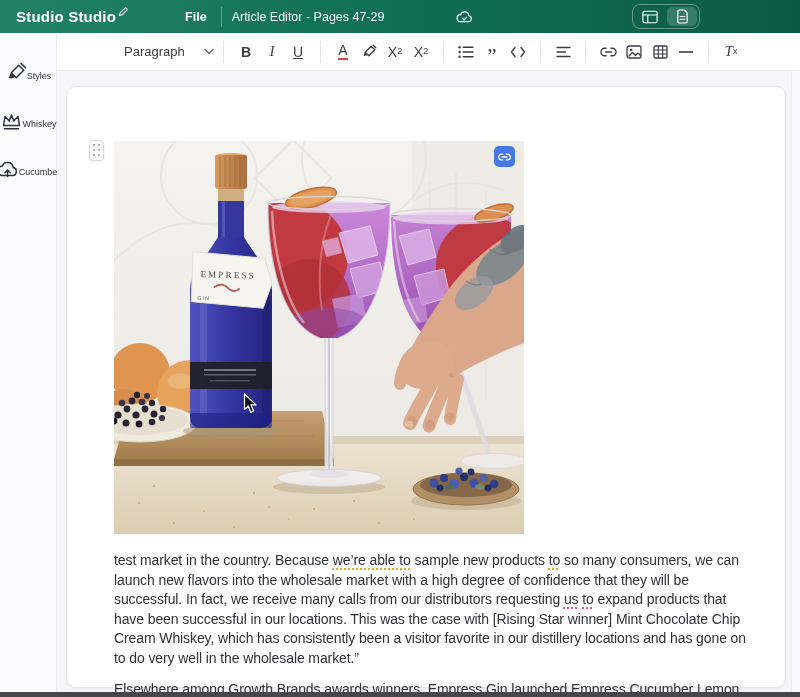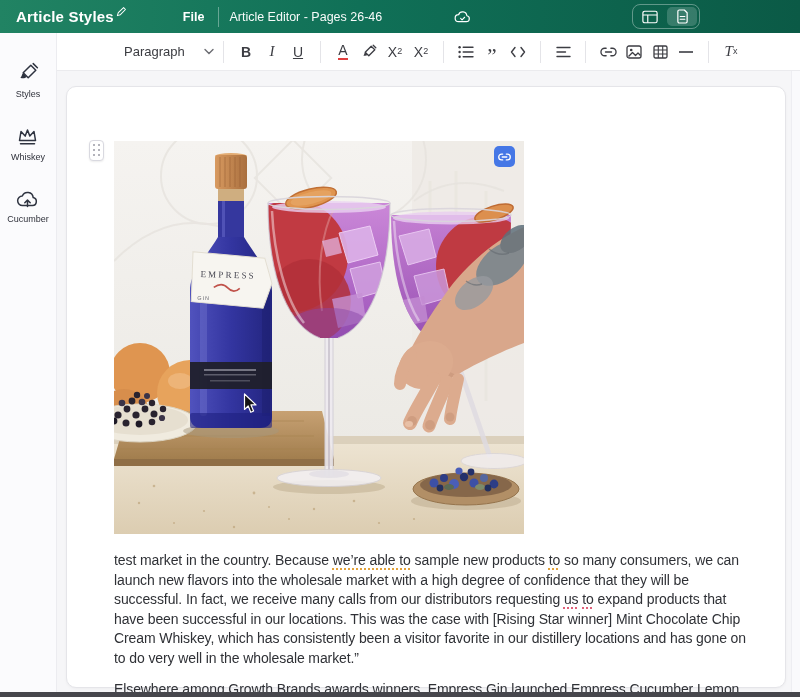--- a/index.html
+++ b/index.html
@@ -46,21 +46,21 @@
   .color-a { display:inline-block; border-bottom:2px solid #e03e3e; line-height:1.05; font-weight:500; }
   .quote-glyph { font-size:21px; line-height:10px; padding-top:9px; font-family:"Liberation Serif",serif; }
   .clear-t { font-family:"Liberation Serif",serif; font-style:italic; font-size:15px; }
 
   
   .sidebar {
     position:absolute; left:0; top:33px; width:57px; bottom:5px;
     background:#fbfbfd; border-right:1px solid #ececf0;
     display:flex; flex-direction:column; align-items:center;
   }
-  .side-item { margin-top:27px; display:flex; flex-direction:column; align-items:center; cursor:pointer; color:#2e3340;justify-content:space-between; }
+  .side-item { margin-top:27px; display:flex; flex-direction:row; align-items:center; cursor:pointer; color:#2e3340;justify-content:space-between; }
   .side-item:first-child { margin-top:29px; }
   .side-item .lbl { font-size:9px; margin-top:5px; color:#30323c; }
 
   
   .content { position:absolute; left:57px; top:71px; right:0; bottom:5px; background:#f6f6f8; }
   .page-card {
     position:absolute; left:9px; top:15px; width:720px; height:602px;
     background:#fff; border:1px solid #e5e5e9; border-radius:10px;
     box-shadow:0 1px 3px rgba(0,0,0,.04);
   }
@@ -88,30 +88,30 @@
   .bottom-bar { position:absolute; left:0; bottom:0; width:800px; height:5px; background:#46464c; }
   .cursor { position:absolute; left:243px; top:393px; pointer-events:none; z-index:50; }
 
   svg.ic { display:block; }
 </style>
 </head>
 <body>
 
 <div class="header">
   <div class="logo">
-    <span>Article Styles</span>
+    <span>Studio Studio</span>
     <span class="pen">
       <svg class="ic" width="11" height="11" viewBox="0 0 12 12">
           <path d="M1.5 10.5l1-3.3 5.8-5.4 2 2-5.5 5.7-3.3 1z" fill="none" stroke="#fff" stroke-width="1.1" stroke-linejoin="round"></path>
         </svg>
     </span>
   </div>
   <div class="file-btn">File</div>
   <div class="hdr-divider"></div>
-  <div class="doc-title">Article Editor - Pages 26-46</div>
+  <div class="doc-title">Article Editor - Pages 47-29</div>
   <div class="cloud-wrap">
     <svg class="ic" width="17" height="14" viewBox="0 0 20 16">
         <path d="M5.5 13.5h9a3.5 3.5 0 0 0 .6-6.95A5 5 0 0 0 5.4 5.3 3.8 3.8 0 0 0 5.5 13.5z" fill="none" stroke="#fff" stroke-width="1.4" stroke-linejoin="round"></path>
         <path d="M7.8 9.6l1.7 1.7 3-3" fill="none" stroke="#fff" stroke-width="1.3" stroke-linecap="round" stroke-linejoin="round"></path>
       </svg>
   </div>
   <div class="view-toggle">
     <div class="vt-btn">
       <svg class="ic" width="16" height="14" viewBox="0 0 18 15">
           <rect x="1" y="1" width="16" height="13" rx="2" fill="none" stroke="#fff" stroke-width="1.3"></rect>

